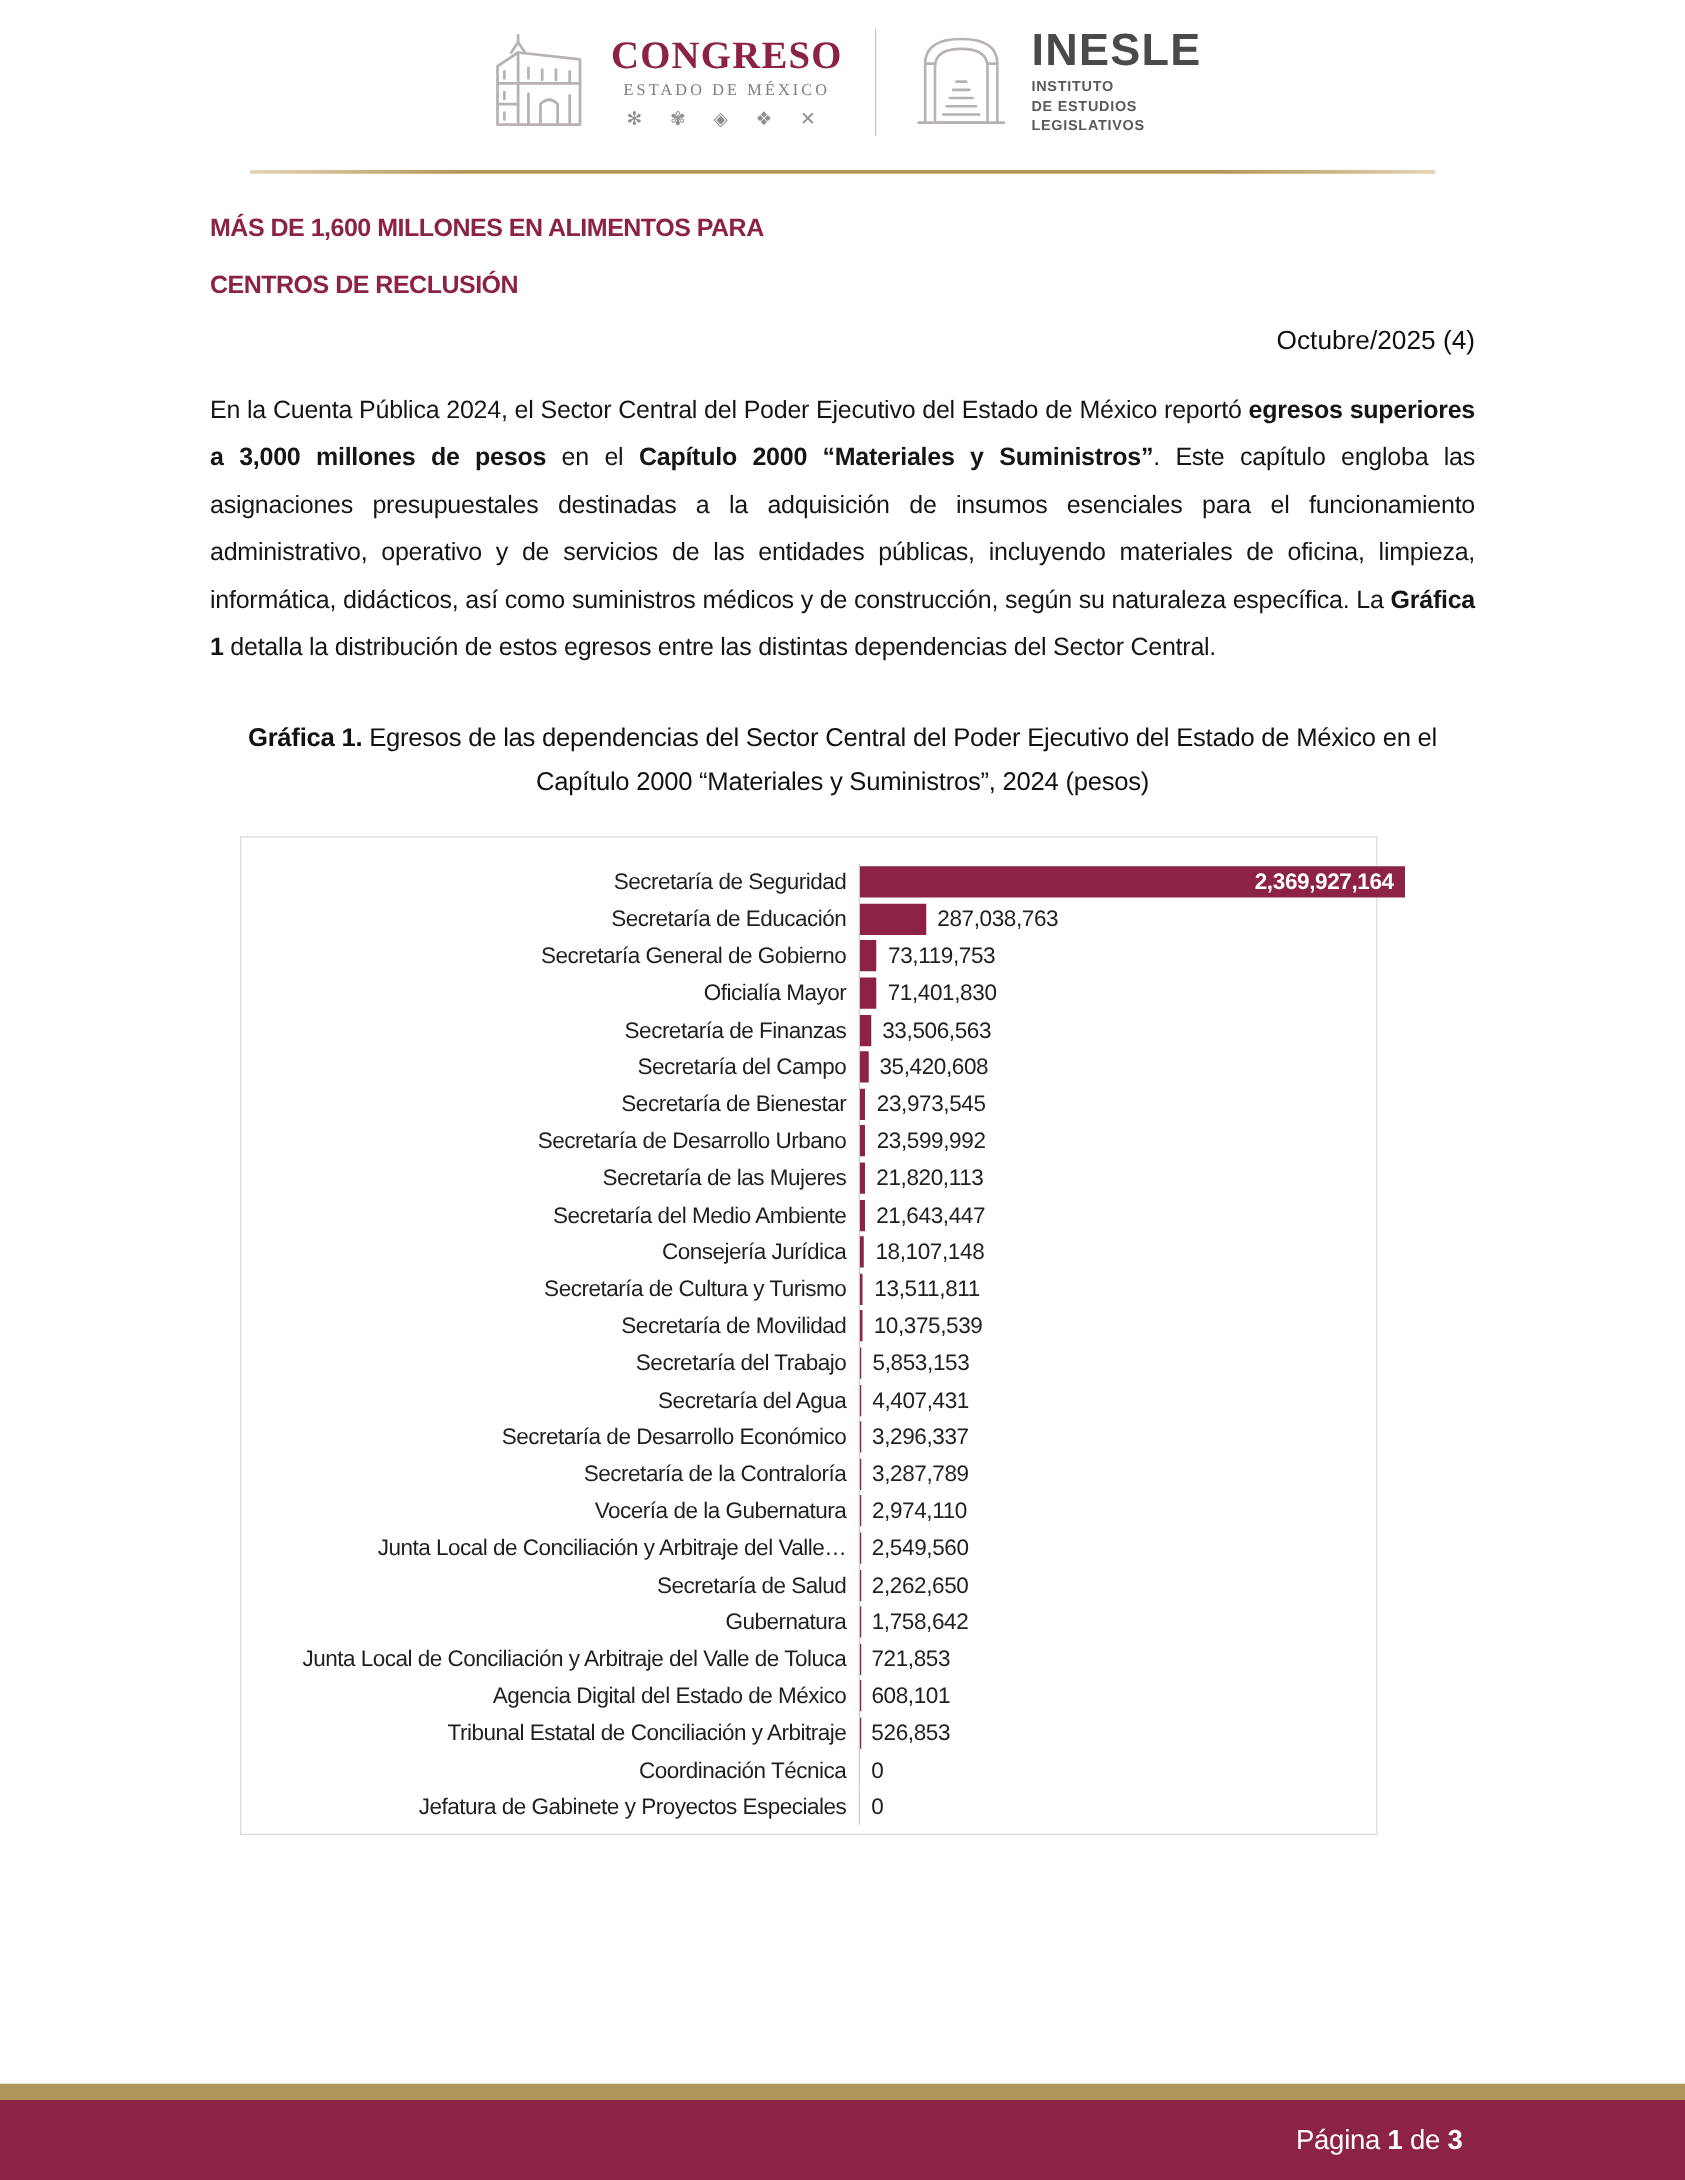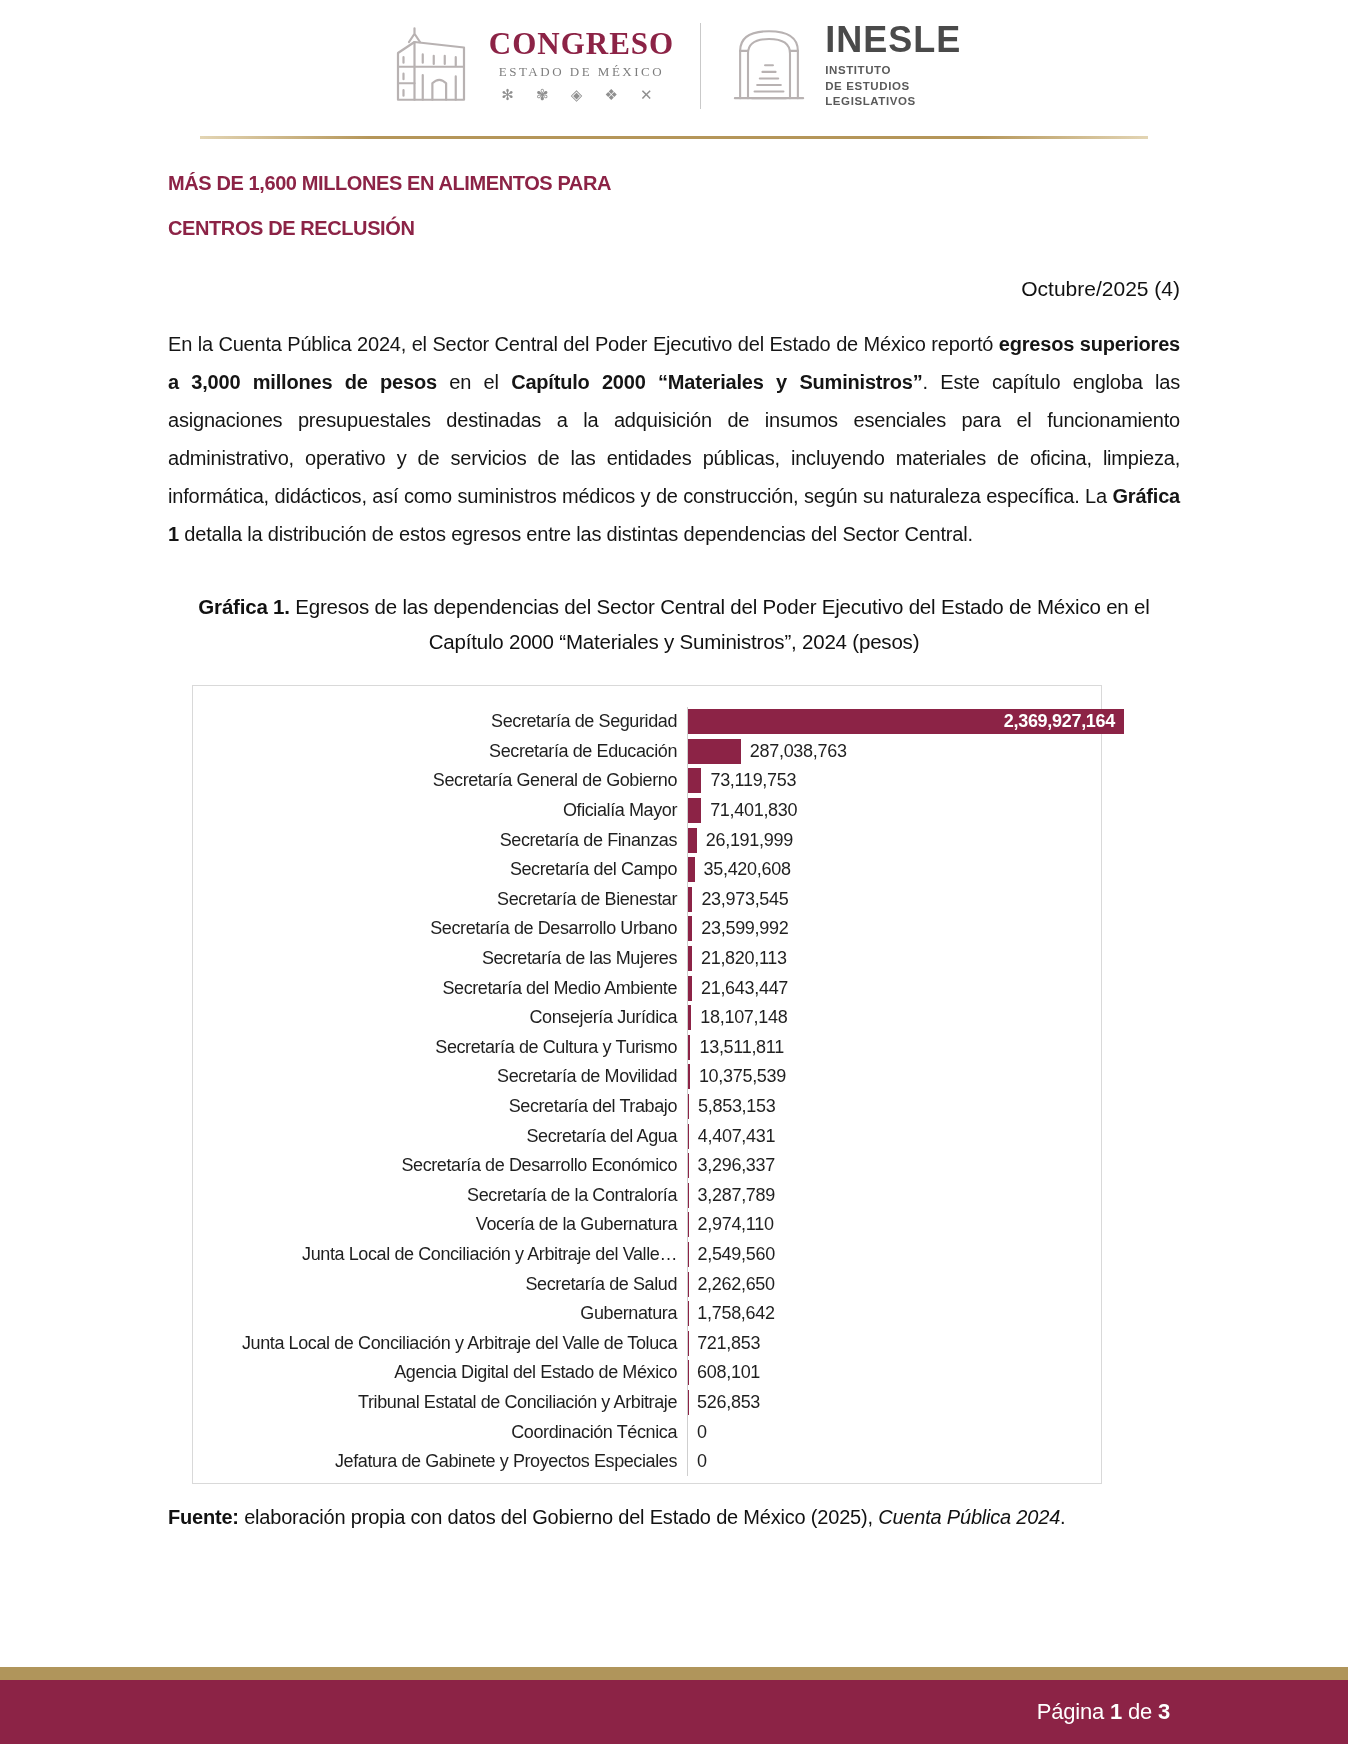--- a/index.html
+++ b/index.html
@@ -18,21 +18,21 @@
   .header-divider{width:1px;height:86px;background:#c9c9c9;}
   .inesle-text{display:flex;flex-direction:column;align-items:flex-start;}
   .inesle-title{font-weight:700;font-size:36px;color:#4a4a4a;letter-spacing:1px;line-height:1;}
   .inesle-sub{font-weight:700;font-size:11.5px;color:#5a5a5a;letter-spacing:0.6px;line-height:1.35;margin-top:5px;}
   .gold-rule{height:3px;width:948px;margin:20px auto 0;
     background:linear-gradient(90deg,#e3d5b4 0%, #b59659 18%, #b59659 82%, #e3d5b4 100%);}
   
   .content{padding:0 168px;}
   .doc-title{margin:22px 0 0;font-size:20px;font-weight:700;color:#8C2346;line-height:45px;letter-spacing:-0.4px;}
   .doc-title span{display:block;}
-  .date-line{margin-top:26px;text-align:right;font-size:21px;color:#111;}
+  .date-line{margin-top:10px;text-align:right;font-size:21px;color:#111;}
   .body-text{margin:24px 0 0;font-size:20px;line-height:38px;text-align:justify;letter-spacing:-0.2px;color:#151515;}
   .b{font-weight:700;}
   .i{font-style:italic;}
   .chart-caption{margin:36px auto 0;max-width:990px;text-align:center;font-size:20.5px;line-height:35px;letter-spacing:-0.2px;color:#111;}
   
   .chart-frame{margin-left:24px;margin-top:26px;width:910px;border:1px solid #d9d9d9;background:#fff;
     box-sizing:border-box;padding-top:21px;padding-bottom:7px;}
   .chart-row{display:flex;align-items:center;height:29.6px;}
   .chart-label{width:494px;box-sizing:border-box;padding-right:10px;text-align:right;white-space:nowrap;
     font-size:18px;letter-spacing:-0.4px;color:#1f1f1f;flex:none;}
@@ -142,21 +142,21 @@
             <div class="chart-label">Oficialía Mayor</div>
             <div class="chart-bar-area">
               <div class="chart-bar" style="width: 13.1359px; background: rgb(140, 35, 70);"></div>
               <span class="chart-value">71,401,830</span>
             </div>
           </div>
           <div class="chart-row">
             <div class="chart-label">Secretaría de Finanzas</div>
             <div class="chart-bar-area">
               <div class="chart-bar" style="width: 8.79301px; background: rgb(140, 35, 70);"></div>
-              <span class="chart-value">26,191,999</span>
+              <span class="chart-value">33,506,563</span>
             </div>
           </div>
           <div class="chart-row">
             <div class="chart-label">Secretaría del Campo</div>
             <div class="chart-bar-area">
               <div class="chart-bar" style="width: 6.5164px; background: rgb(140, 35, 70);"></div>
               <span class="chart-value">35,420,608</span>
             </div>
           </div>
           <div class="chart-row">
@@ -295,21 +295,20 @@
           <div class="chart-row">
             <div class="chart-label">Jefatura de Gabinete y Proyectos Especiales</div>
             <div class="chart-bar-area">
               <div class="chart-bar" style="width: 0px; background: rgb(140, 35, 70);"></div>
               <span class="chart-value">0</span>
             </div>
           </div>
         </div>
     </div>
 
-    <p class="fuente"><span class="b">Fuente:</span><span> elaboración propia con datos del Gobierno del Estado de México (2025), </span><span class="i">Cuenta Pública 2024</span><span>.</span></p>
 
   </div>
 
   <div class="footer">
     <div class="footer-gold"></div>
     <div class="footer-maroon">
       <div class="footer-text"><span>Página </span><span class="b">1</span><span> de </span><span class="b">3</span></div>
     </div>
   </div>
 

